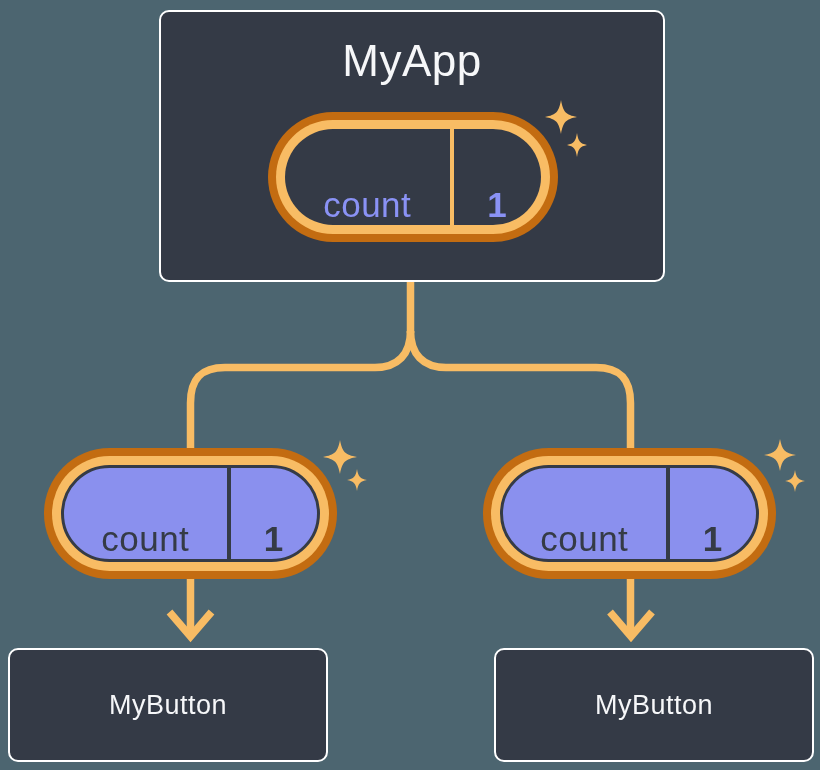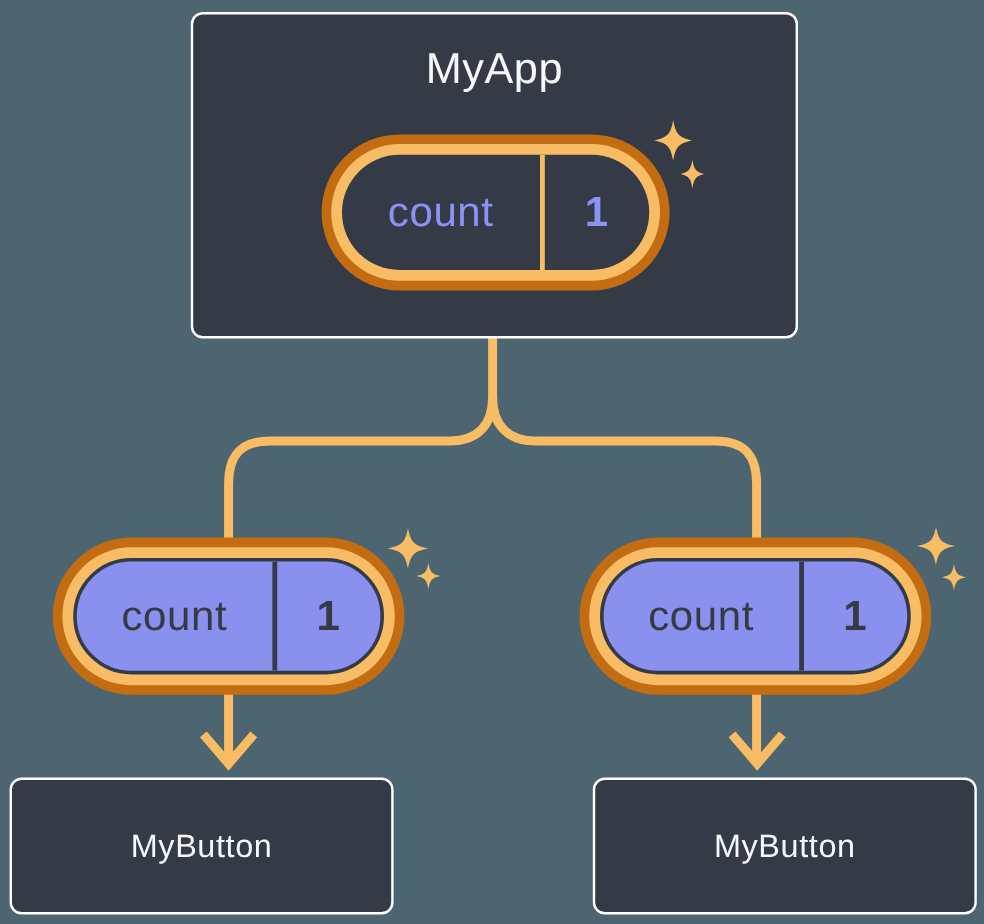--- a/index.html
+++ b/index.html
@@ -38,21 +38,21 @@
   }
   .node.root { left: 159px; top: 10px; width: 506px; height: 272px; }
   .node.leaf { width: 320px; height: 114px; display: flex; align-items: center; justify-content: center; }
   .node.leaf.left  { left: 8px;   top: 648px; }
   .node.leaf.right { left: 494px; top: 648px; }
 
   .node-title {
     position: absolute;
     left: 0; top: 24px; width: 100%;
     text-align: center;
-    font-size: 36px;
+    font-size: 44px;
     font-weight: 500;
     letter-spacing: 0.5px;
     color: var(--text-white);
   }
   .leaf-label {
     font-size: 27px;
     font-weight: 500;
     letter-spacing: 0.5px;
     color: var(--text-white);
   }
@@ -64,21 +64,21 @@
   .pill-wrap.child.left  { left: 44px;  top: 448px; }
   .pill-wrap.child.right { left: 483px; top: 448px; }
 
   .pill-outer { width: 100%; height: 100%; background: var(--orange-dark); border-radius: 999px; padding: 8px; }
   .pill-mid   { width: 100%; height: 100%; background: var(--orange-light); border-radius: 999px; padding: 9px; }
   .pill-core  { width: 100%; height: 100%; border-radius: 999px; overflow: hidden; display: flex; }
 
   .pill-core.state { background: var(--node-fill); }
   .pill-core.props { background: var(--purple-fill); border: 3px solid var(--ink); }
 
-  .pill-cell { display: flex; align-items: center; justify-content: center; }
+  .pill-cell { display: flex; align-items: flex-end; justify-content: center; }
   .pill-name  { flex: 1.88; }
   .pill-value { flex: 1; }
 
   .pill-core.state .pill-value { border-left: 4px solid var(--orange-light); }
   .pill-core.props .pill-value { border-left: 4px solid var(--ink); }
 
   .pill-core.state .pill-text { color: var(--purple-text); }
   .pill-core.props .pill-text { color: var(--ink); }
 
   .pill-text { font-size: 35px; letter-spacing: 0.5px; }

